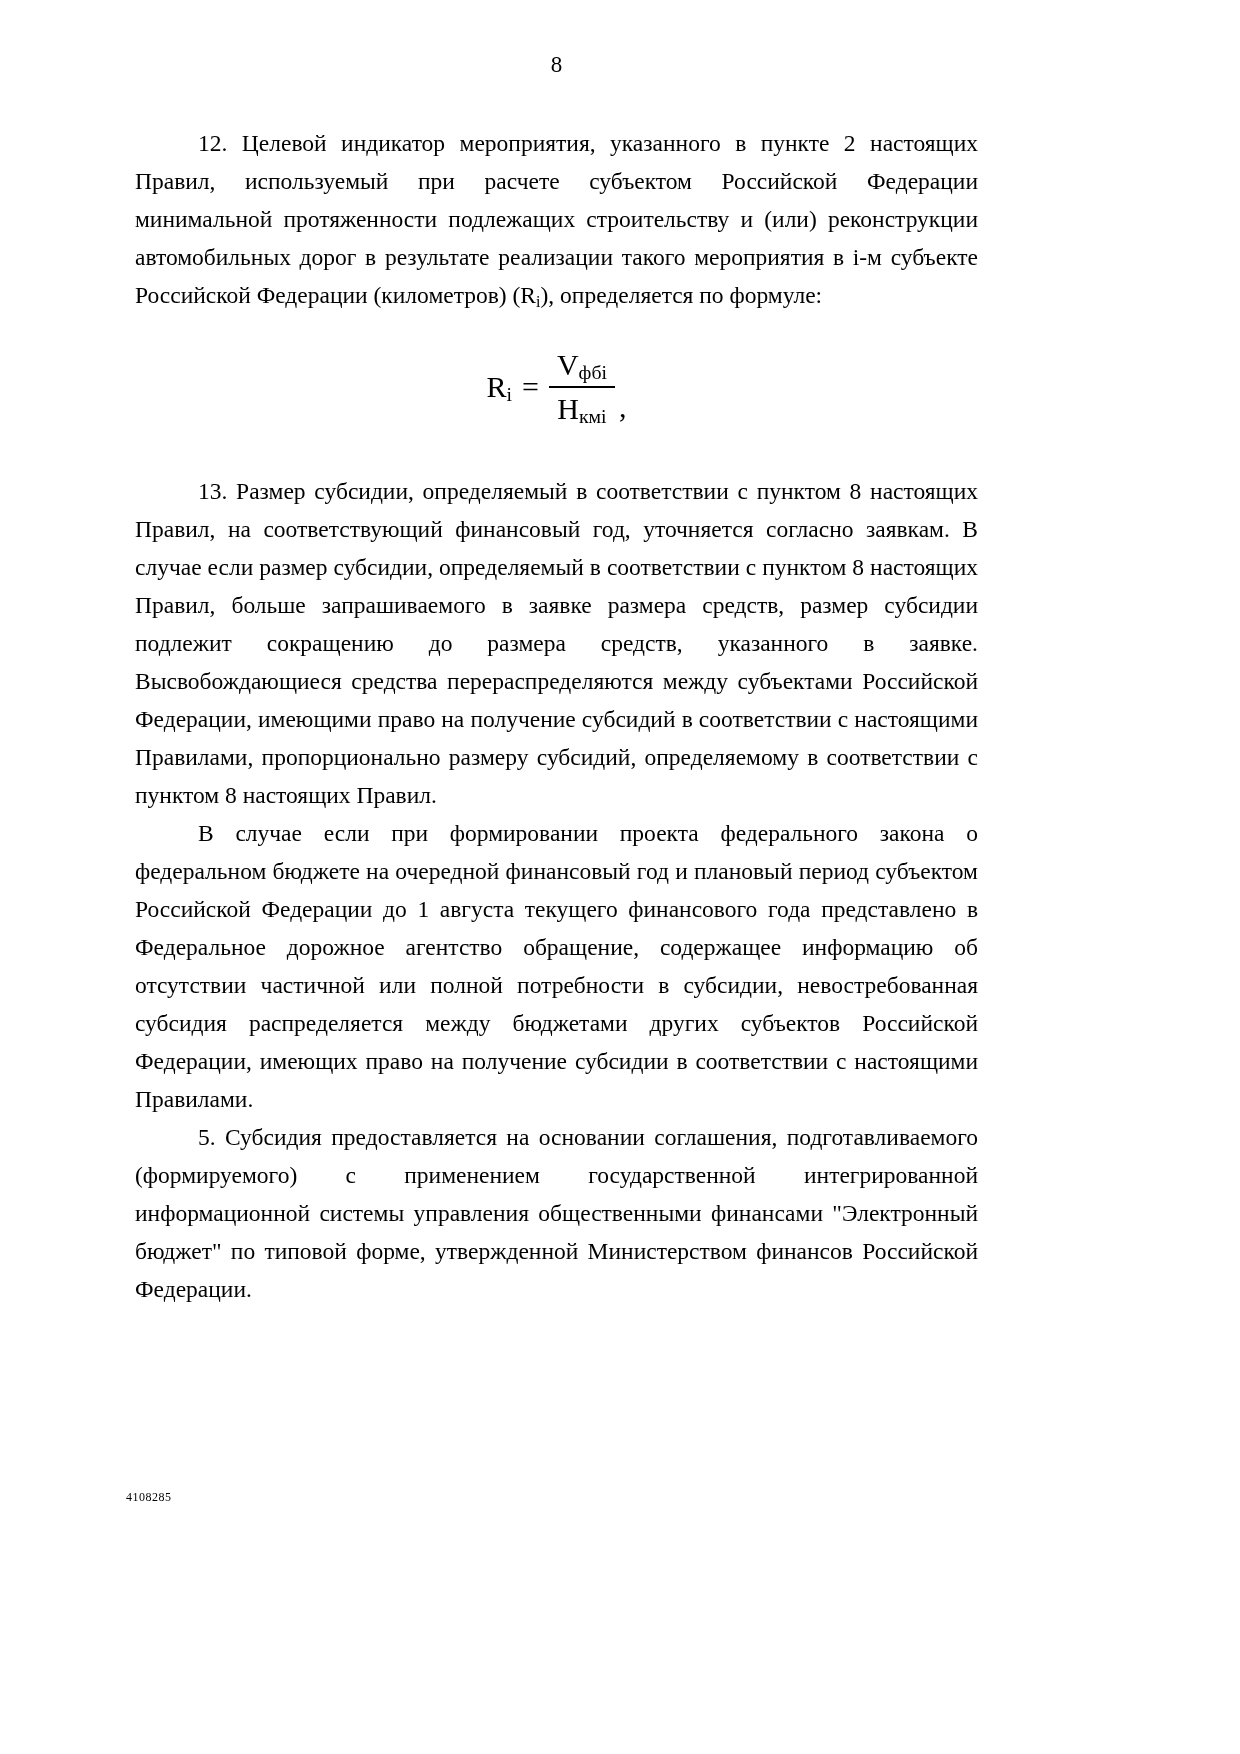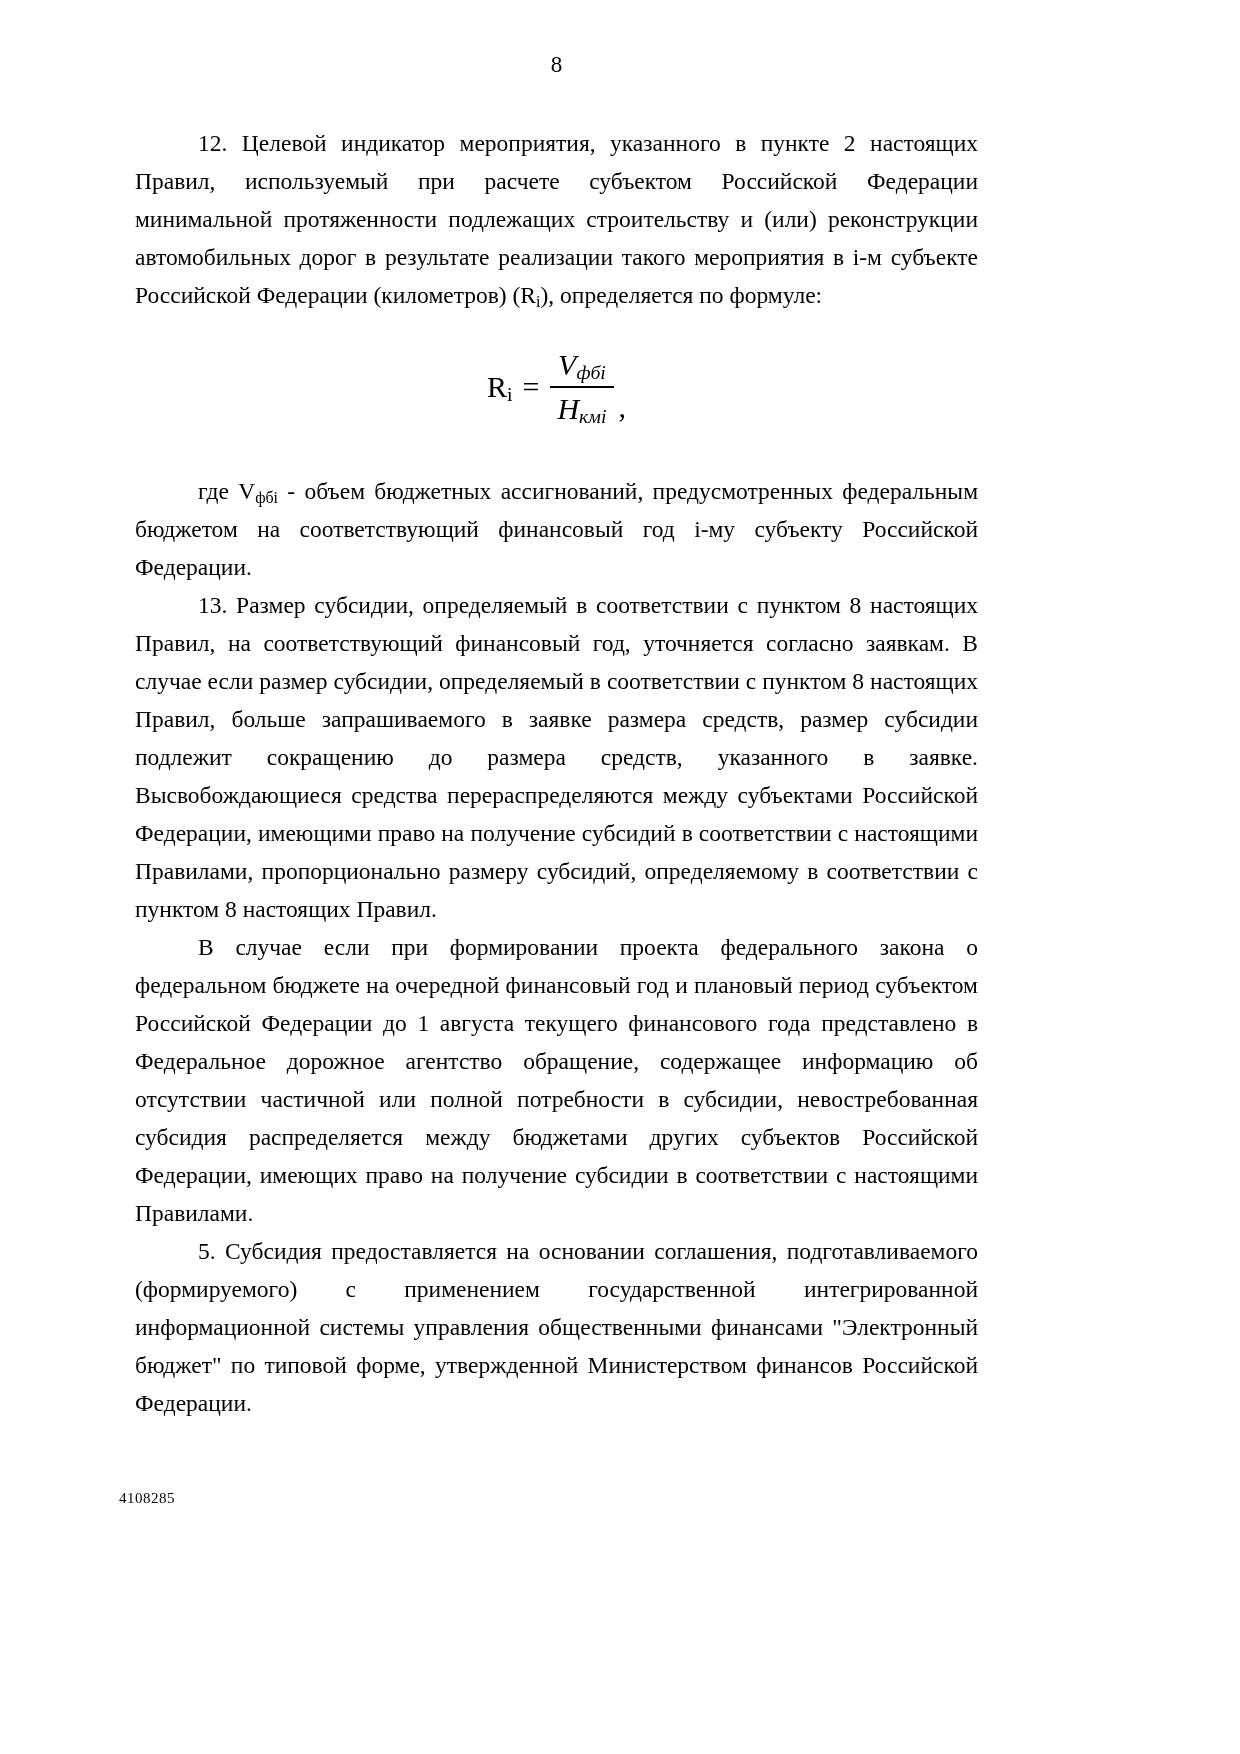--- a/index.html
+++ b/index.html
@@ -50,39 +50,38 @@
     line-height: 0;
     vertical-align: -4px;
   }
   .f-eq {
     margin: 0 10px;
   }
   .frac {
     display: inline-flex;
     flex-direction: column;
     align-items: center;
-    font-style: italic;
   }
   .frac .num {
     border-bottom: 2px solid #000;
     padding: 0 8px 4px 8px;
   }
   .frac .den {
     padding: 4px 8px 0 8px;
   }
   .f-comma {
     align-self: flex-end;
     margin-left: 4px;
     margin-bottom: 2px;
   }
   .footer-code {
     position: absolute;
-    left: 119px;
+    left: 126px;
     top: 1490px;
-    font-size: 15px;
+    font-size: 12px;
     letter-spacing: 0.5px;
   }
 </style>
 </head>
 <body>
 
 <div class="content">
   <div class="page-number">8</div>
 
   <div id="paras-before">
@@ -93,20 +92,19 @@
     <span class="f-lhs"><span>R</span><sub>i</sub></span>
     <span class="f-eq">=</span>
     <span class="frac">
       <span class="num"><span>V</span><sub>фбi</sub></span>
       <span class="den"><span>H</span><sub>кмi</sub></span>
     </span>
     <span class="f-comma">,</span>
   </div>
 
   <div id="paras-after">
-      <p class="para"><span>где V</span><sub>фбi</sub><span> - объем бюджетных ассигнований, предусмотренных федеральным бюджетом на соответствующий финансовый год i-му субъекту Российской Федерации.</span></p>
       <p class="para"><span>13. Размер субсидии, определяемый в соответствии с пунктом 8 настоящих Правил, на соответствующий финансовый год, уточняется согласно заявкам. В случае если размер субсидии, определяемый в соответствии с пунктом 8 настоящих Правил, больше запрашиваемого в заявке размера средств, размер субсидии подлежит сокращению до размера средств, указанного в заявке. Высвобождающиеся средства перераспределяются между субъектами Российской Федерации, имеющими право на получение субсидий в соответствии с настоящими Правилами, пропорционально размеру субсидий, определяемому в соответствии с пунктом 8 настоящих Правил.</span></p>
       <p class="para"><span>В случае если при формировании проекта федерального закона о федеральном бюджете на очередной финансовый год и плановый период субъектом Российской Федерации до 1 августа текущего финансового года представлено в Федеральное дорожное агентство обращение, содержащее информацию об отсутствии частичной или полной потребности в субсидии, невостребованная субсидия распределяется между бюджетами других субъектов Российской Федерации, имеющих право на получение субсидии в соответствии с настоящими Правилами.</span></p>
       <p class="para"><span>5. Субсидия предоставляется на основании соглашения, подготавливаемого (формируемого) с применением государственной интегрированной информационной системы управления общественными финансами "Электронный бюджет" по типовой форме, утвержденной Министерством финансов Российской Федерации.</span></p>
     </div>
 </div>
 
 <div class="footer-code">4108285</div>
 
 </body></html>

